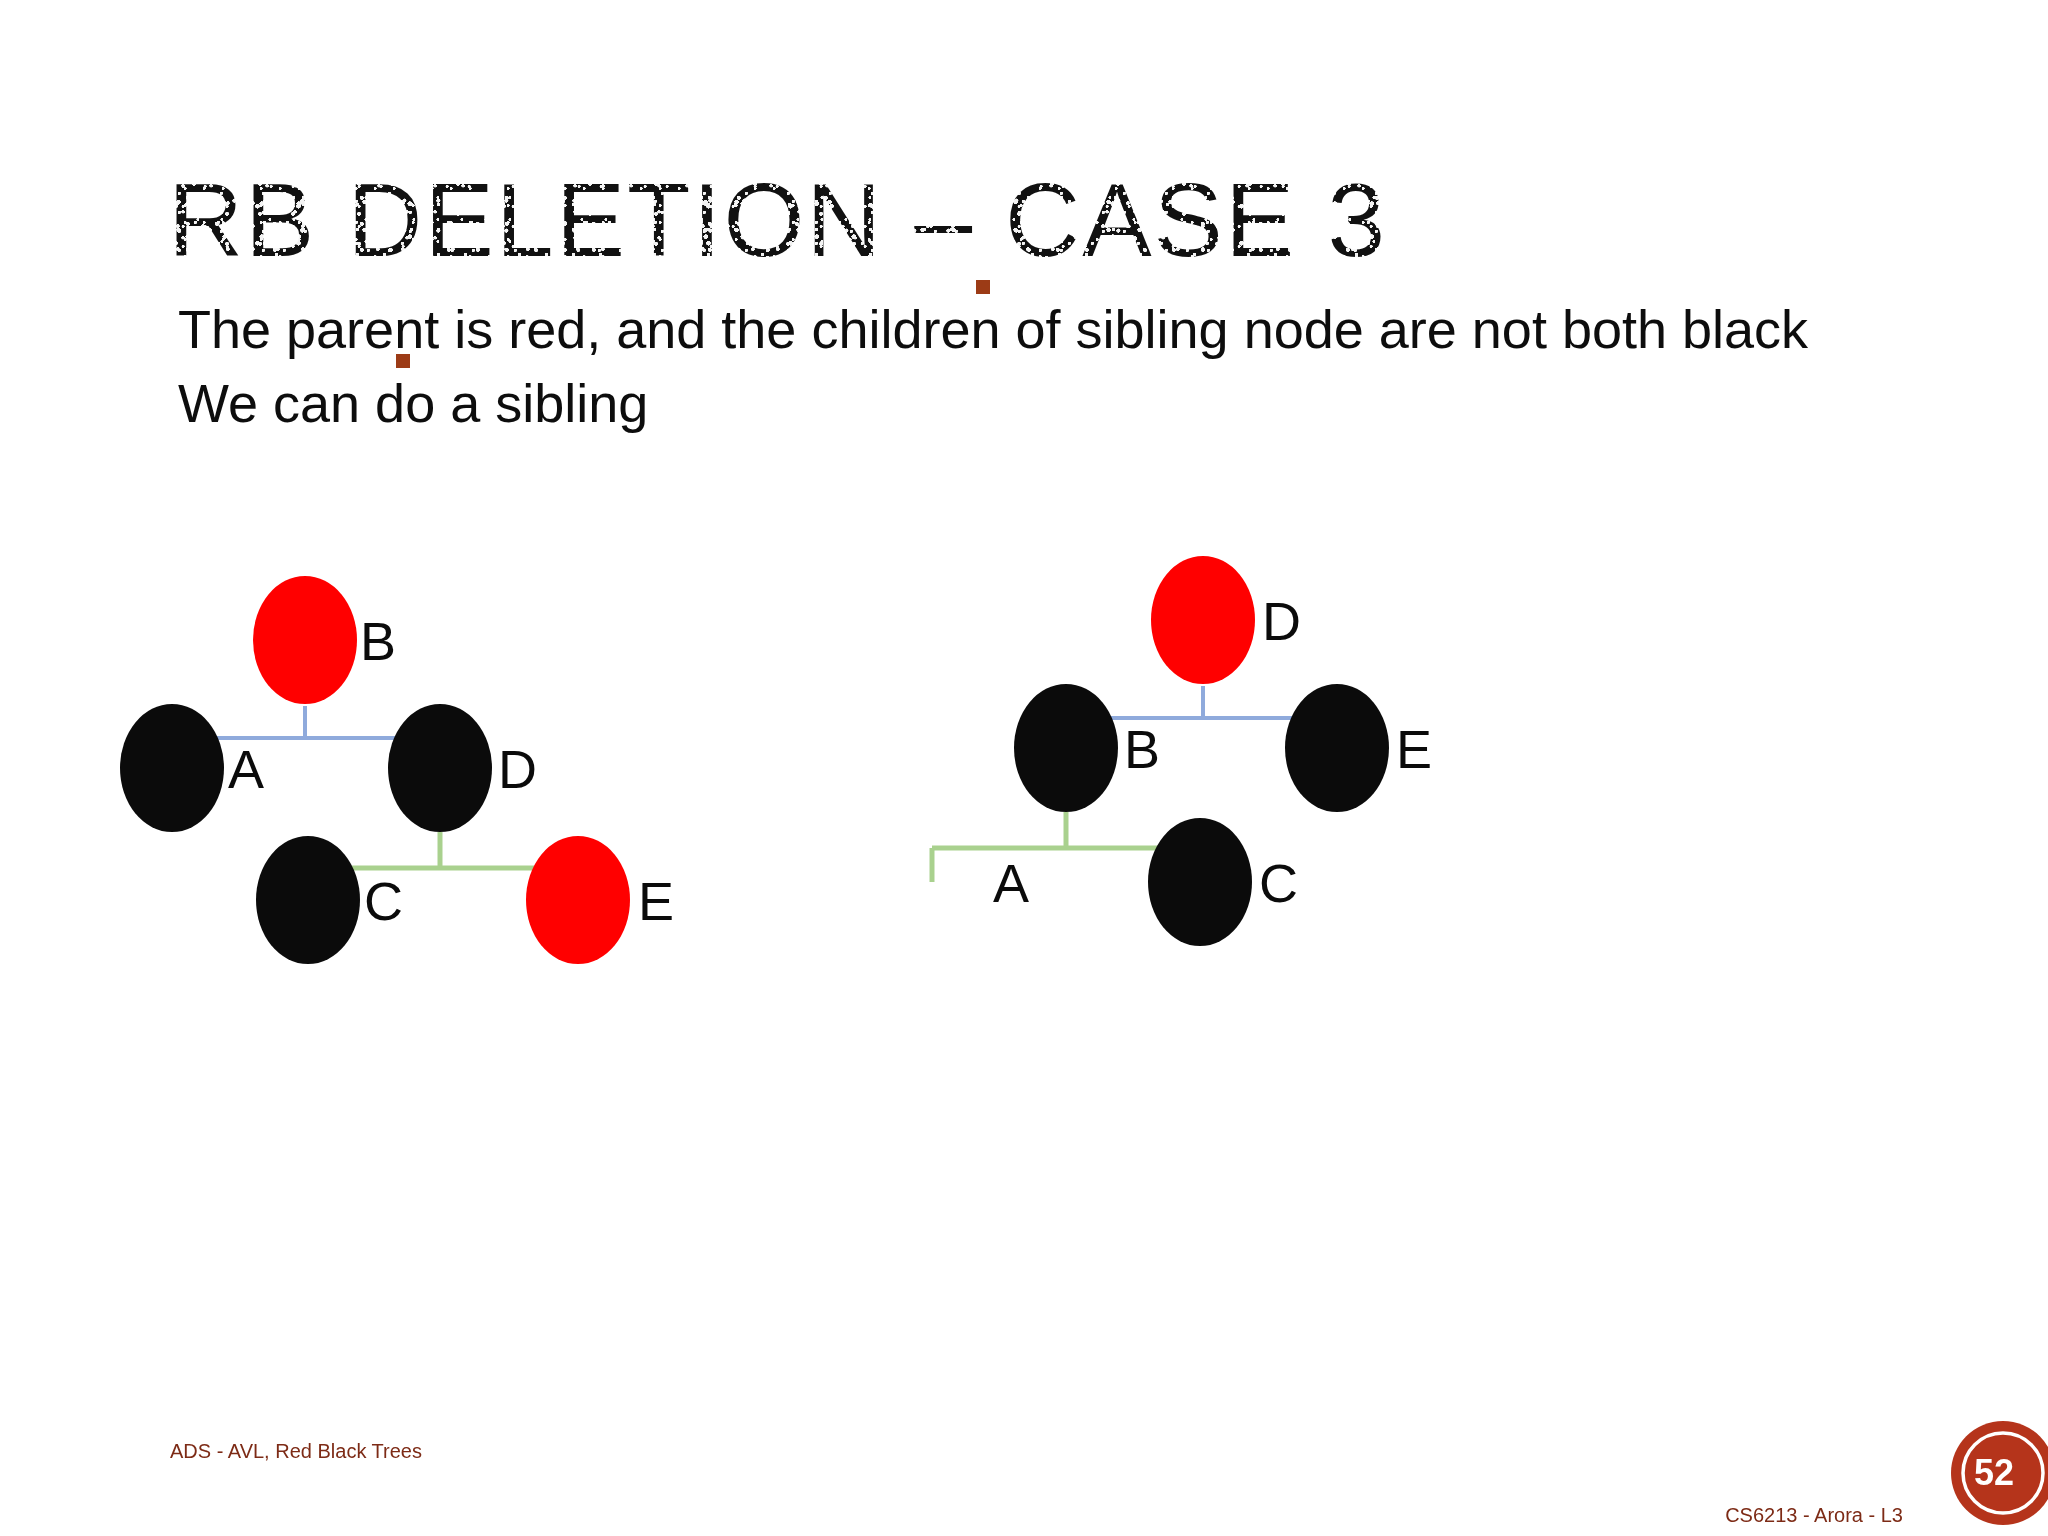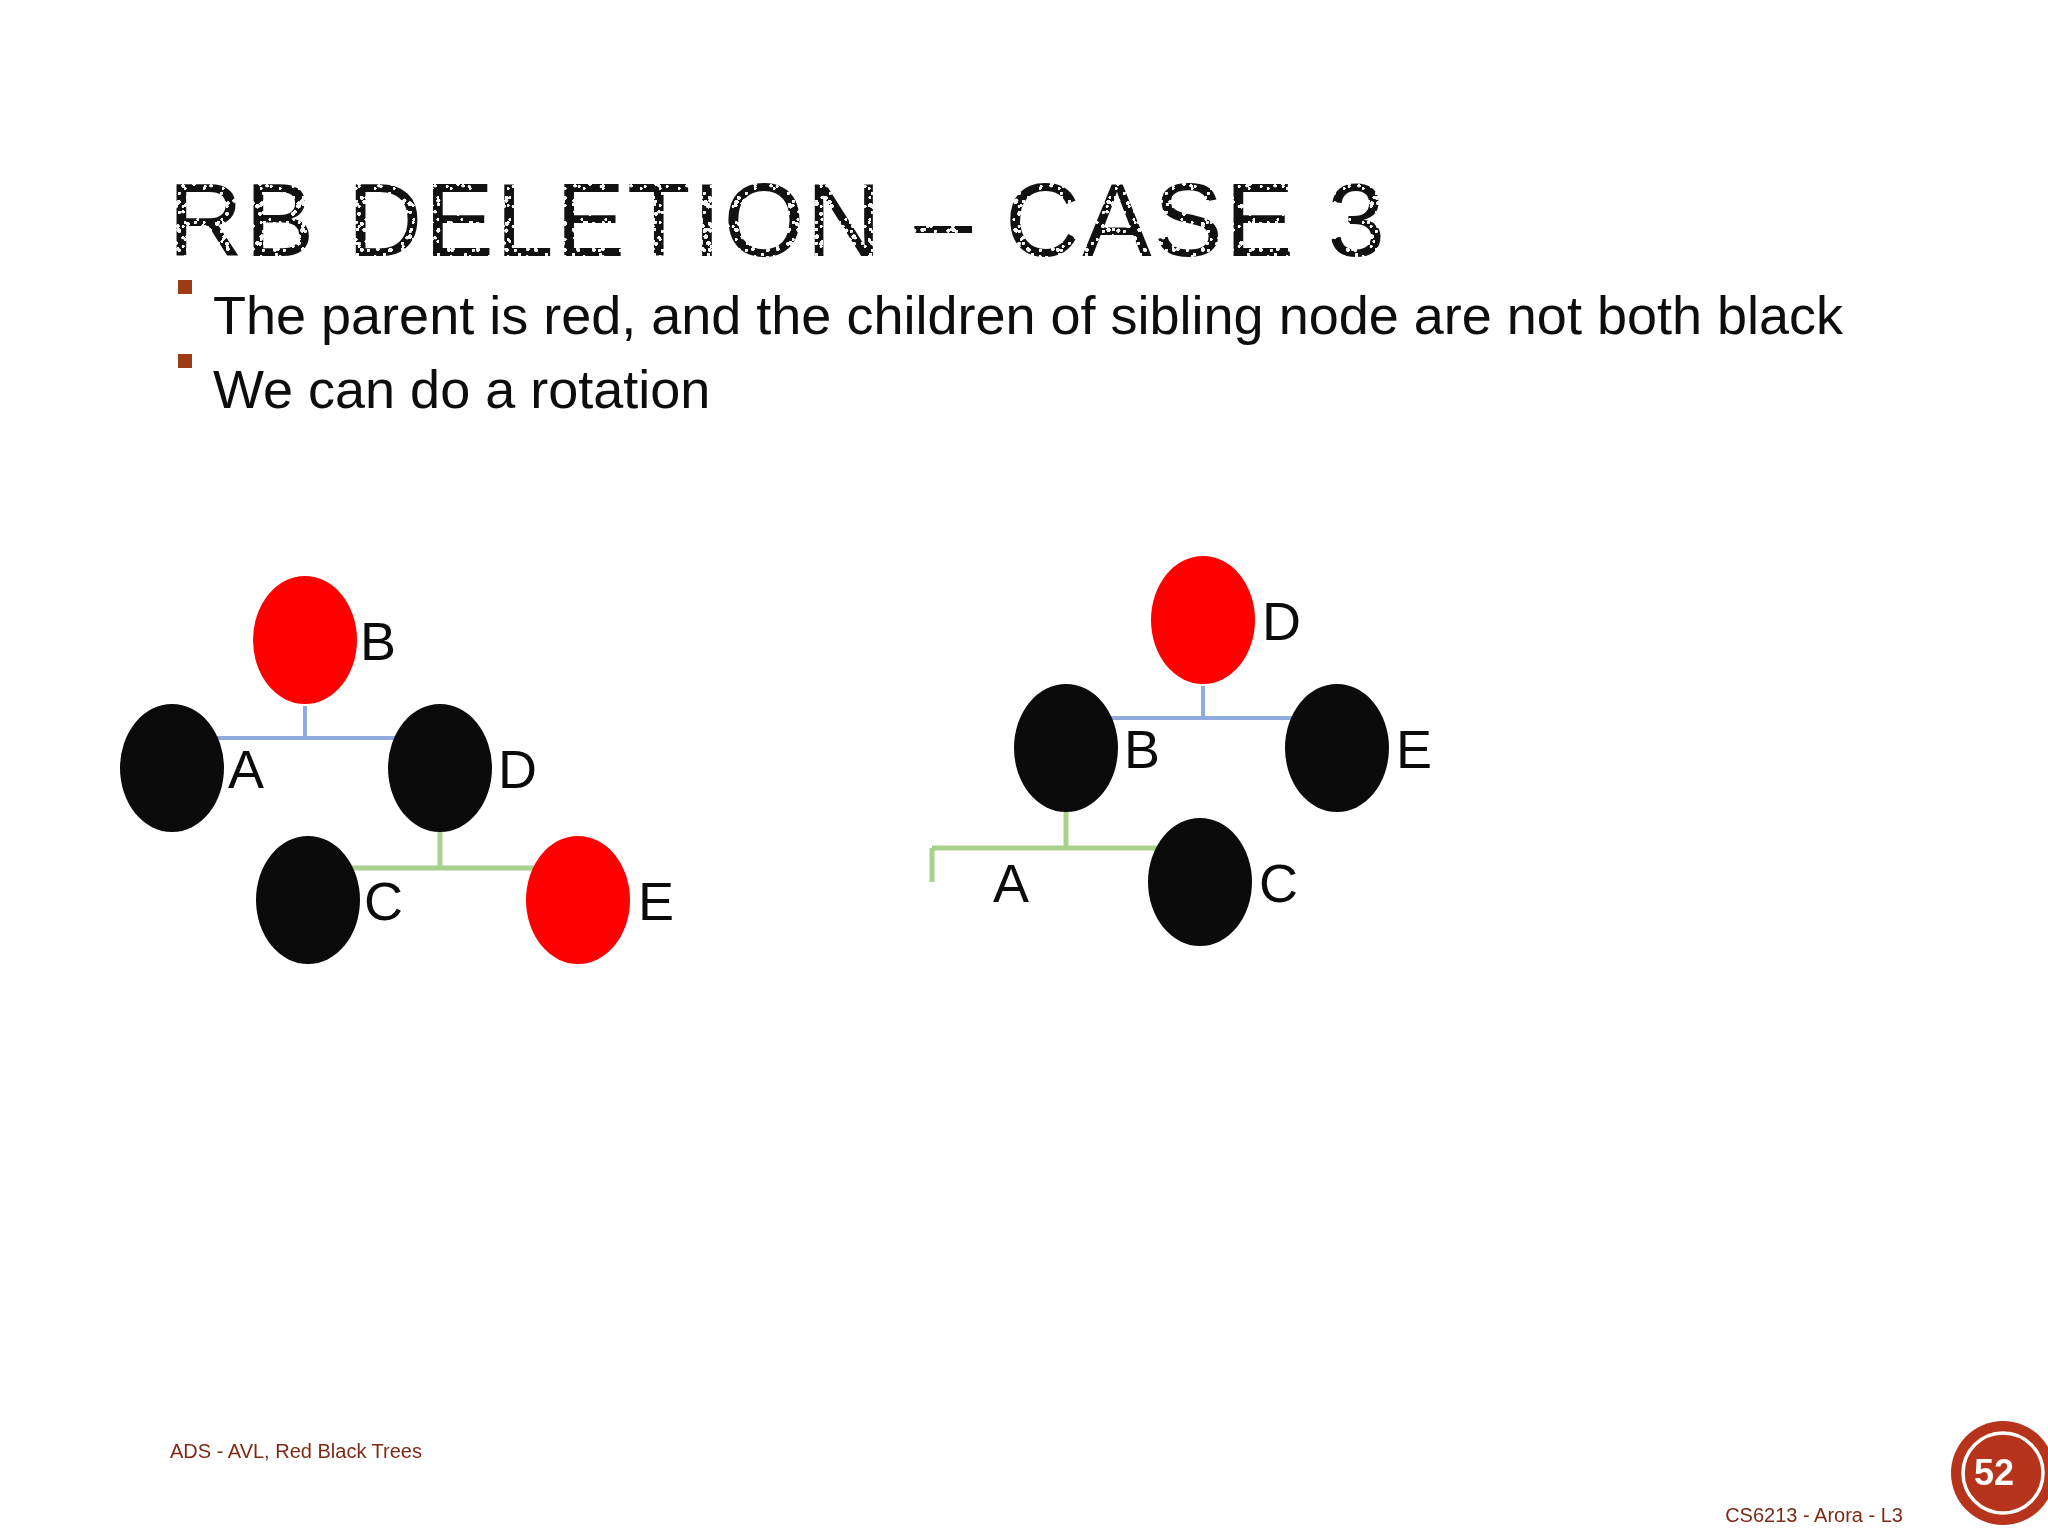--- a/index.html
+++ b/index.html
@@ -60,22 +60,23 @@
                      29px 26px, 33px 30px, 19px 17px, 24px 22px,
                      28px 26px, 22px 20px;
     mix-blend-mode: screen;
     opacity: 0.95;
   }
 
   
   .bullet-row {
     position: absolute;
     display: flex;
-    align-items: flex-start;
+    align-items: center;
     white-space: nowrap;
+    flex-direction: column;
   }
   .bullet-marker {
     width: 14px;
     height: 14px;
     background: #9c3b16;
     margin-right: 21px;
     flex: none;
     position: relative;
     top: -8px;
   }
@@ -143,21 +144,21 @@
 <div id="slide-title">
   <span class="grunge">RB DELETION – CASE 3</span>
 </div>
 
 <div class="bullet-row" id="bullet-0">
   <span class="bullet-marker"></span>
   <span class="bullet-text">The parent is red, and the children of sibling node are not both black</span>
 </div>
 <div class="bullet-row" id="bullet-1">
   <span class="bullet-marker"></span>
-  <span class="bullet-text">We can do a rotation</span>
+  <span class="bullet-text">We can do a sibling</span>
 </div>
 
 <svg id="diagram" viewBox="0 0 2048 560">
 
   <g>
 
     <g>
       <line x1="305" y1="186" x2="305" y2="218" stroke="#8faadc" stroke-width="4"></line>
       <line x1="172" y1="218" x2="440" y2="218" stroke="#8faadc" stroke-width="4"></line>
       <line x1="172" y1="218" x2="172" y2="250" stroke="#8faadc" stroke-width="4"></line>

